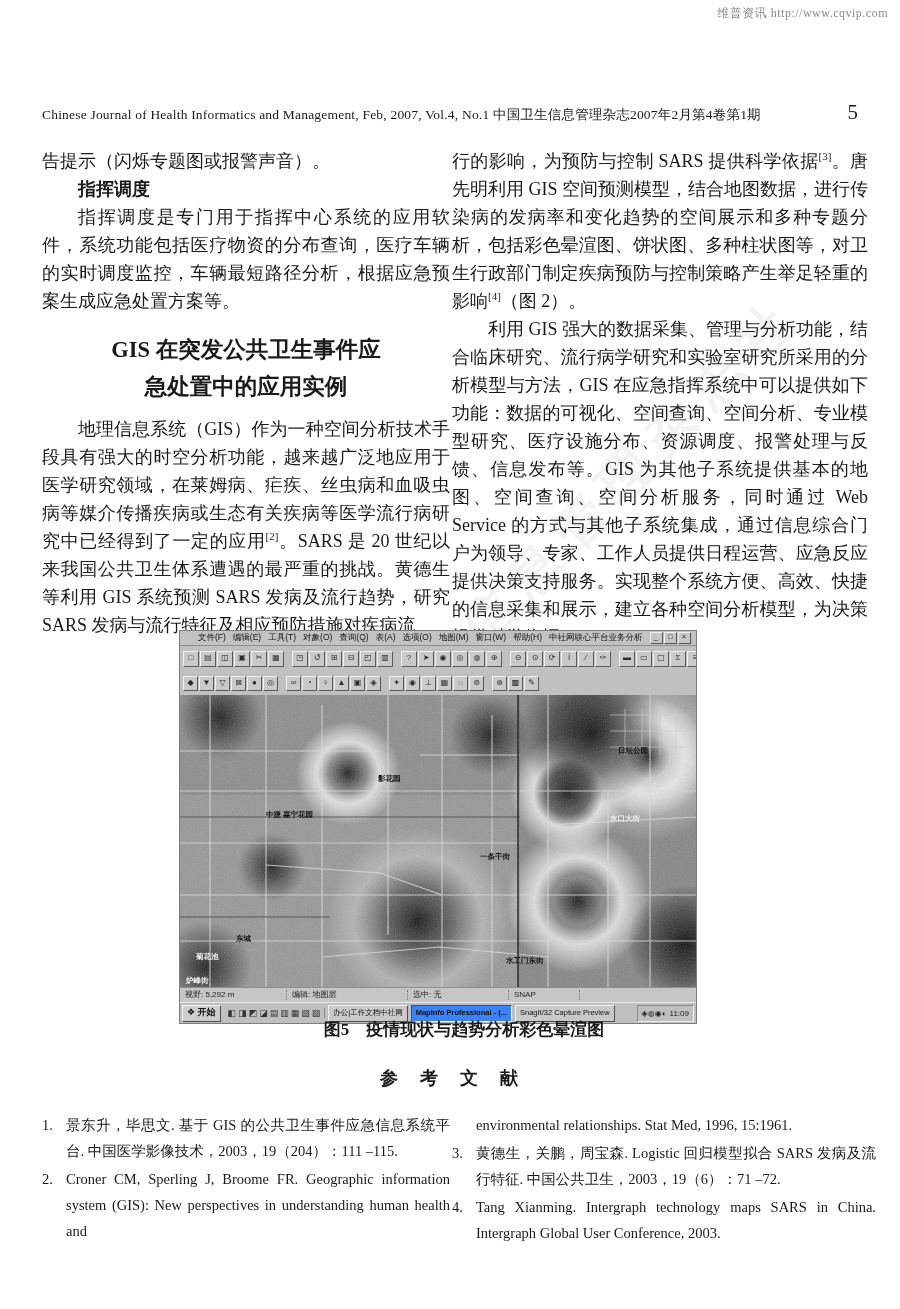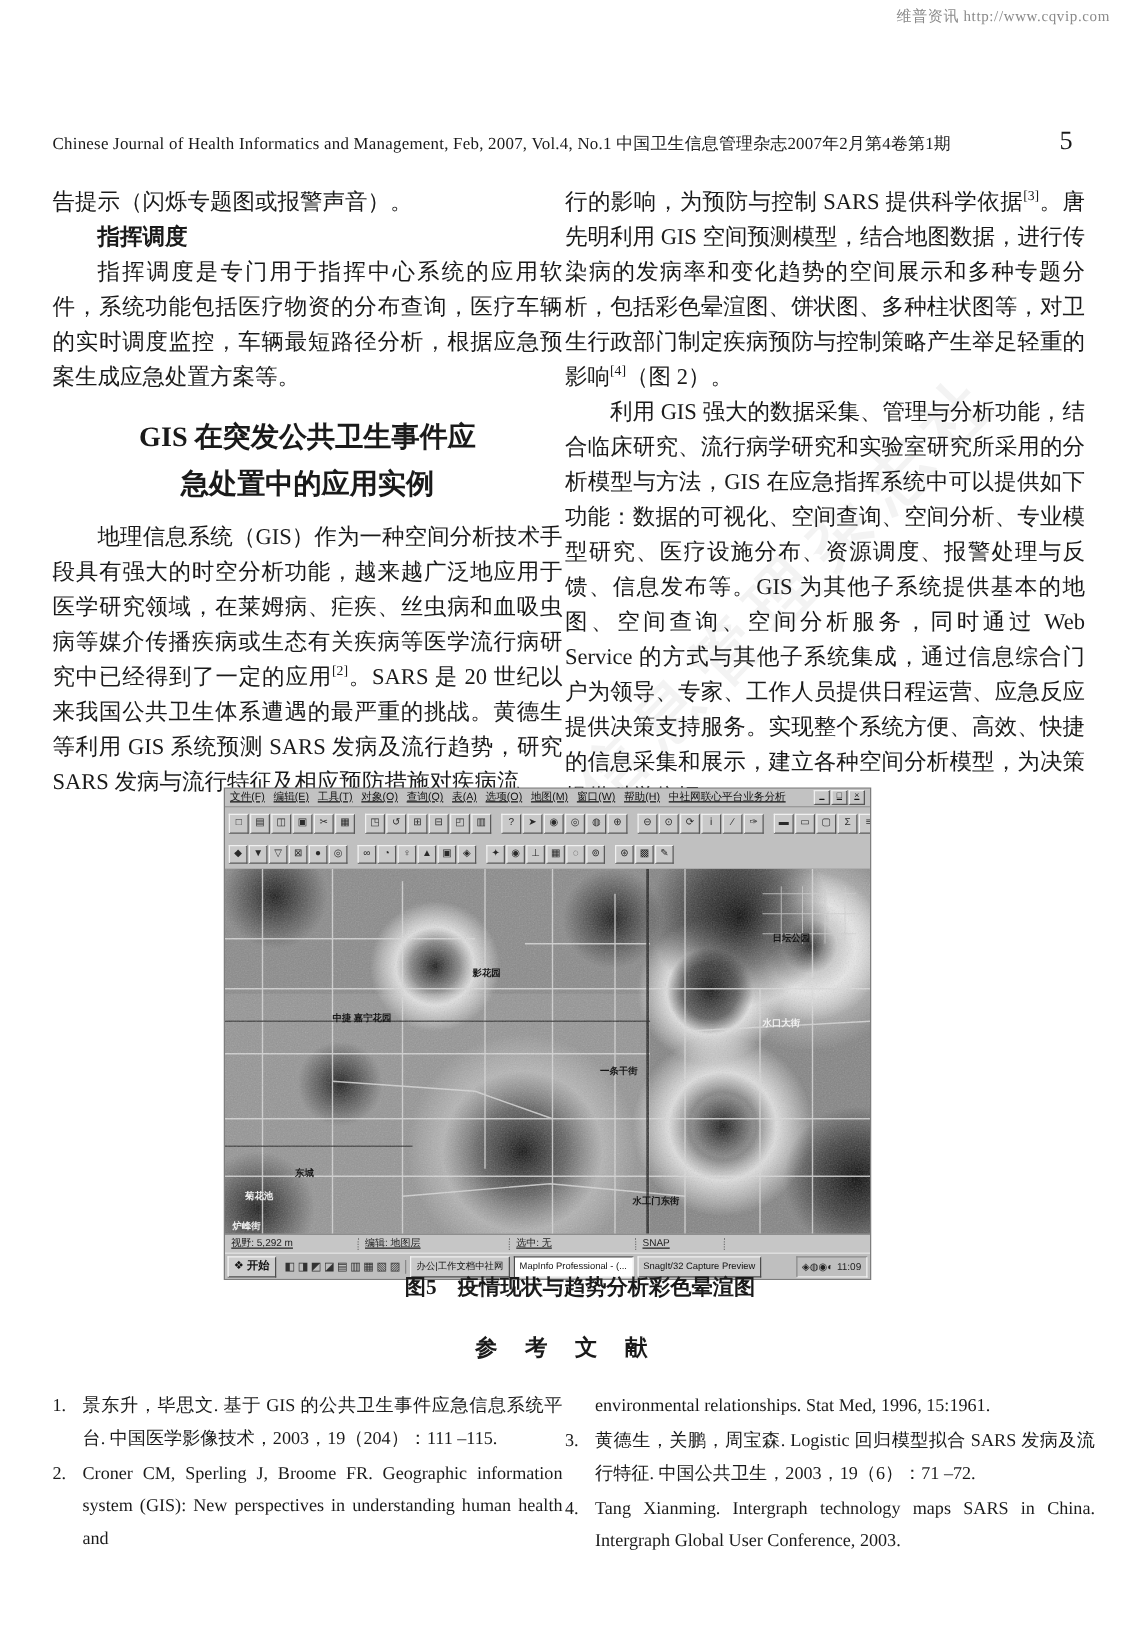--- a/index.html
+++ b/index.html
@@ -28,43 +28,43 @@
   sup{font-size:11px;line-height:0;}
   
   .figure{position:absolute;left:180px;top:631px;width:516px;background:#b9b9b9;
           font-family:"Liberation Sans","DejaVu Sans",sans-serif;box-shadow:0 0 0 1px #7d7d7d;}
   .titlebar{height:14px;background:linear-gradient(#a9a9a9,#8f8f8f);display:flex;align-items:center;
             padding:0 2px;color:#111;font-size:8.5px;white-space:nowrap;overflow:hidden;}
   .titlebar .t-title{flex:1;overflow:hidden;text-overflow:clip;font-weight:bold;color:#222;}
   .winbtns{display:flex;gap:1px;margin-left:4px;}
   .winbtn{width:11px;height:10px;background:#c6c6c6;border:1px solid;border-color:#efefef #555 #555 #efefef;
           font-size:7px;line-height:8px;text-align:center;color:#111;}
-  .menubar{height:14px;background:#c2c2c2;display:flex;align-items:center;gap:7px;padding:0 4px;
-           font-size:8.5px;color:#111;white-space:nowrap;overflow:hidden;border-bottom:1px solid #8e8e8e;text-decoration:underline;}
+  .menubar{height:14px;background:#c2c2c2;display:flex;align-items:center;gap:7px;padding:0 18px;
+           font-size:8.5px;color:#111;white-space:nowrap;overflow:hidden;border-bottom:1px solid #8e8e8e;}
   .menubar .winbtns{margin-left:auto;}
   .toolbar{background:#c0c0c0;display:flex;align-items:center;gap:1px;padding:2px 3px;flex-wrap:nowrap;overflow:hidden;}
   .tb1{height:22px;}
   .tb2{height:19px;}
   .tbtn{width:14px;height:14px;flex:0 0 auto;background:#c9c9c9;border:1px solid;border-color:#f0f0f0 #5a5a5a #5a5a5a #f0f0f0;
         font-size:8px;line-height:12px;text-align:center;color:#2a2a2a;}
   .tb2 .tbtn{width:13px;height:13px;}
   .tbgap{width:6px;flex:0 0 auto;}
   .mapwrap{position:relative;height:292px;background:#909090;overflow:hidden;}
   .mapwrap svg{display:block;}
   .maplabel{position:absolute;font-size:7.5px;line-height:8px;white-space:nowrap;font-weight:bold;}
   .statusbar{height:14px;background:#c6c6c6;display:flex;align-items:center;font-size:8px;color:#222;
              border-top:1px solid #8e8e8e;}
-  .statusbar span{border-right:1px dotted #777;padding:0 5px;height:10px;line-height:10px;overflow:hidden;white-space:nowrap;text-decoration:underline;}
+  .statusbar span{border-right:1px dotted #777;padding:0 5px;height:10px;line-height:10px;overflow:hidden;white-space:nowrap;}
   .taskbar{height:20px;background:#bfbfbf;display:flex;align-items:center;gap:3px;padding:0 2px;border-top:1px solid #e8e8e8;justify-content:center;}
   .startbtn{height:15px;background:#cdcdcd;border:1px solid;border-color:#f2f2f2 #4d4d4d #4d4d4d #f2f2f2;
             font-size:9px;font-weight:bold;padding:0 4px;line-height:13px;color:#111;}
   .quick{display:flex;gap:2px;font-size:9px;color:#333;border-right:1px solid #888;padding:0 4px;}
   .taskwin{height:15px;background:#c9c9c9;border:1px solid;border-color:#f0f0f0 #4d4d4d #4d4d4d #f0f0f0;
            font-size:7.5px;line-height:13px;padding:0 4px;max-width:118px;overflow:hidden;white-space:nowrap;color:#111;flex:0 0 auto;}
-  .taskwin.active{border-color:#4d4d4d #f0f0f0 #f0f0f0 #4d4d4d;background:#ffffff;font-weight:normal;}
+  .taskwin.active{border-color:#4d4d4d #f0f0f0 #f0f0f0 #4d4d4d;background:#3b82f6;font-weight:bold;}
   .tray{margin-left:auto;display:flex;align-items:center;gap:3px;border:1px solid;border-color:#8a8a8a #f0f0f0 #f0f0f0 #8a8a8a;
         height:15px;padding:0 4px;font-size:8px;color:#222;}
   .fig-caption{position:absolute;left:180px;top:1018px;width:568px;text-align:center;
                font-weight:bold;font-size:17px;}
   .ref-heading{position:absolute;left:0;top:1066px;width:900px;text-align:center;
                font-weight:bold;font-size:18px;letter-spacing:2px;}
   .refs{position:absolute;top:1112px;font-size:14.5px;line-height:26px;text-align:justify;}
   .refs-left{left:42px;width:408px;}
   .refs-right{left:452px;width:424px;}
   .ref-item{display:flex;margin:0 0 2px 0;}

